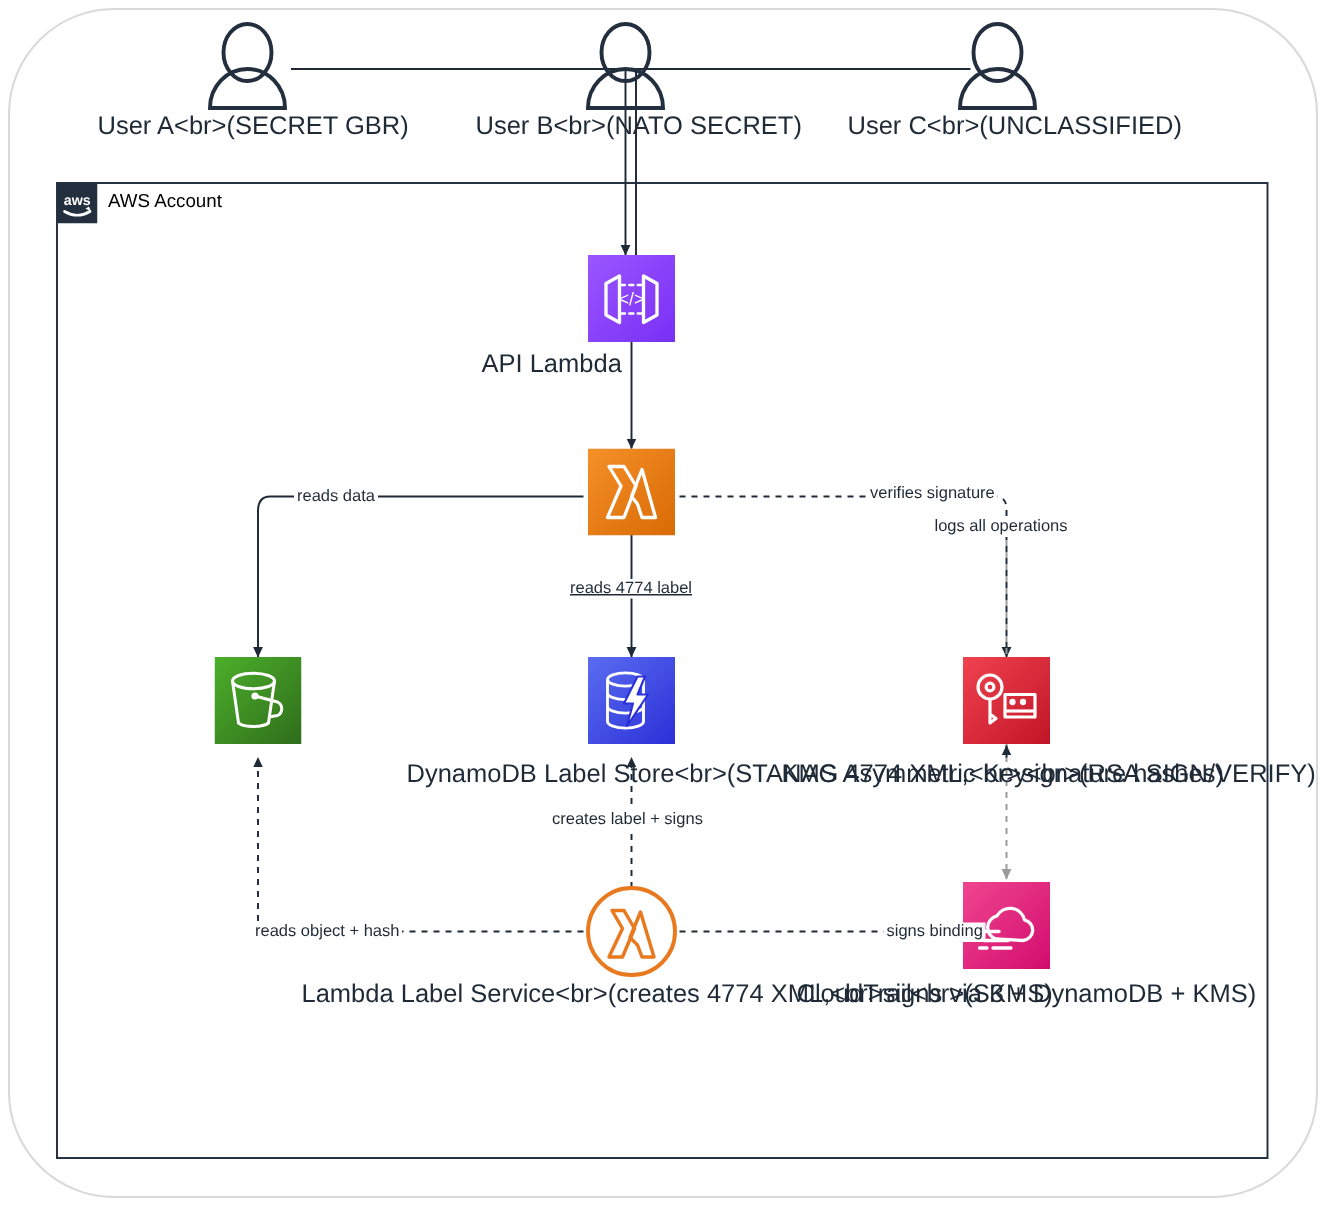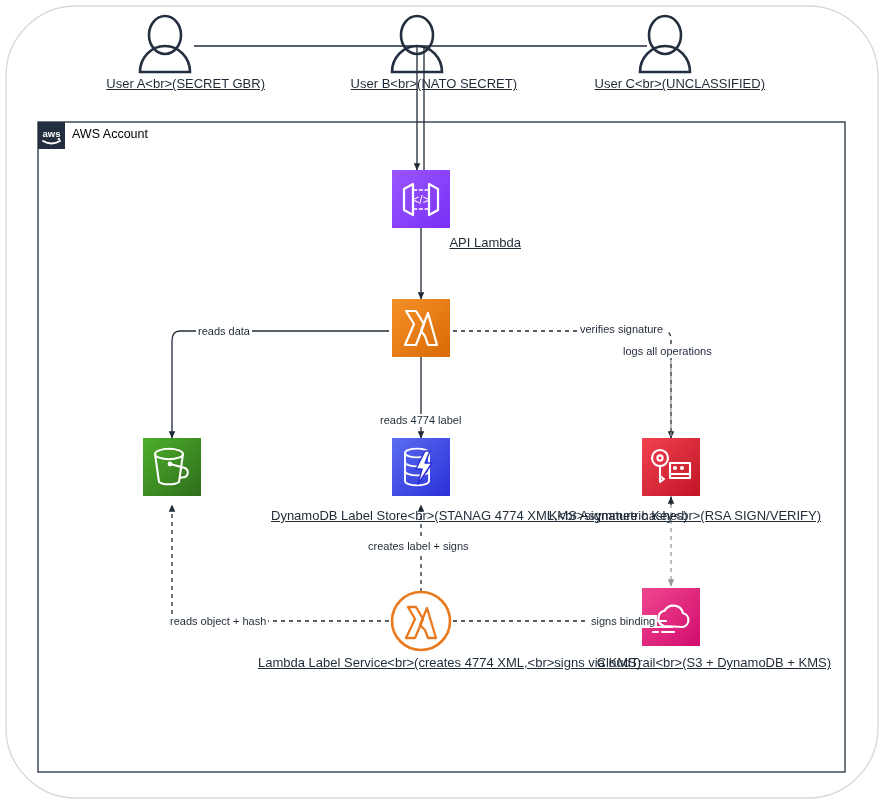--- a/index.html
+++ b/index.html
@@ -5,27 +5,26 @@
   html,body{margin:0;padding:0;background:#ffffff;}
   body{
     width:884px;height:804px;position:relative;overflow:hidden;
     font-family:"Liberation Sans","DejaVu Sans",sans-serif;
     color:#232f3e;
   }
   #stage{position:absolute;left:0;top:0;width:884px;height:804px;}
   svg.layer{position:absolute;left:0;top:0;width:884px;height:804px;overflow:visible;}
   .nodelabel{
     position:absolute;
-    font-size:13px;
+    font-size:17px;
     line-height:14px;
     color:#1f2a37;
-    text-align:right;
+    text-align:left;
     white-space:nowrap;
     pointer-events:none;
-    text-decoration:underline;
   }
   .edgelabel{
     position:absolute;
     font-size:11px;
     line-height:13px;
     color:#1f2a37;
     background:#ffffff;
     padding:0 2px;
     white-space:nowrap;
   }
@@ -230,20 +229,20 @@
       </g>
     </svg>
   </div>
   <div class="nodelabel" style="left:531px;top:656px;width:300px;">CloudTrail&lt;br&gt;(S3 + DynamoDB + KMS)</div>
 
   <div class="nodelabel" style="left:65px;top:77px;width:200px;">User A&lt;br&gt;(SECRET GBR)</div>
   <div class="nodelabel" style="left:317px;top:77px;width:200px;">User B&lt;br&gt;(NATO SECRET)</div>
   <div class="nodelabel" style="left:565px;top:77px;width:200px;">User C&lt;br&gt;(UNCLASSIFIED)</div>
 
   <div class="edgelabel" style="left:196px;top:325px;">reads data</div>
-  <div class="edgelabel" style="left:378px;top:414px;">reads 4774 label</div>
+  <div class="edgelabel" style="left:378px;top:386px;text-decoration:underline;">reads 4774 label</div>
   <div class="edgelabel" style="left:578px;top:323px;">verifies signature</div>
   <div class="edgelabel" style="left:621px;top:345px;">logs all operations</div>
   <div class="edgelabel" style="left:366px;top:540px;">creates label + signs</div>
   <div class="edgelabel" style="left:168px;top:615px;">reads object + hash</div>
   <div class="edgelabel" style="left:589px;top:615px;">signs binding</div>
 
 </div>
 
 </body></html>

